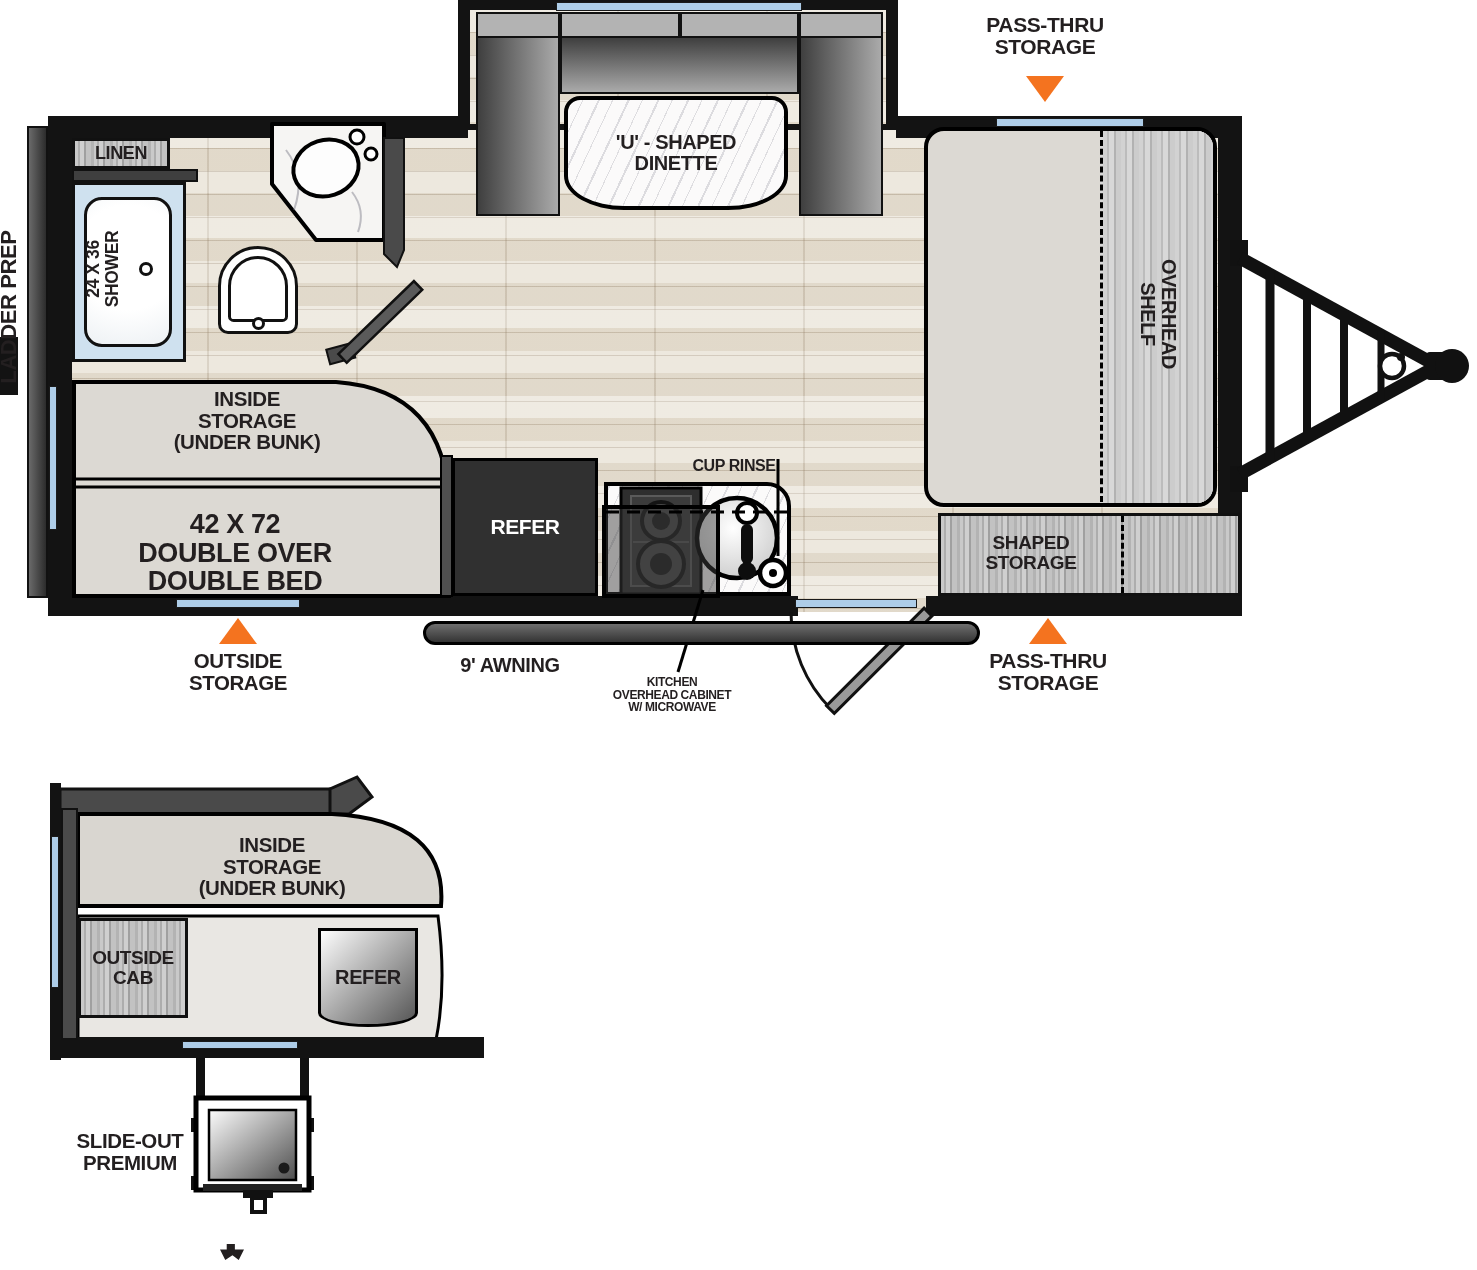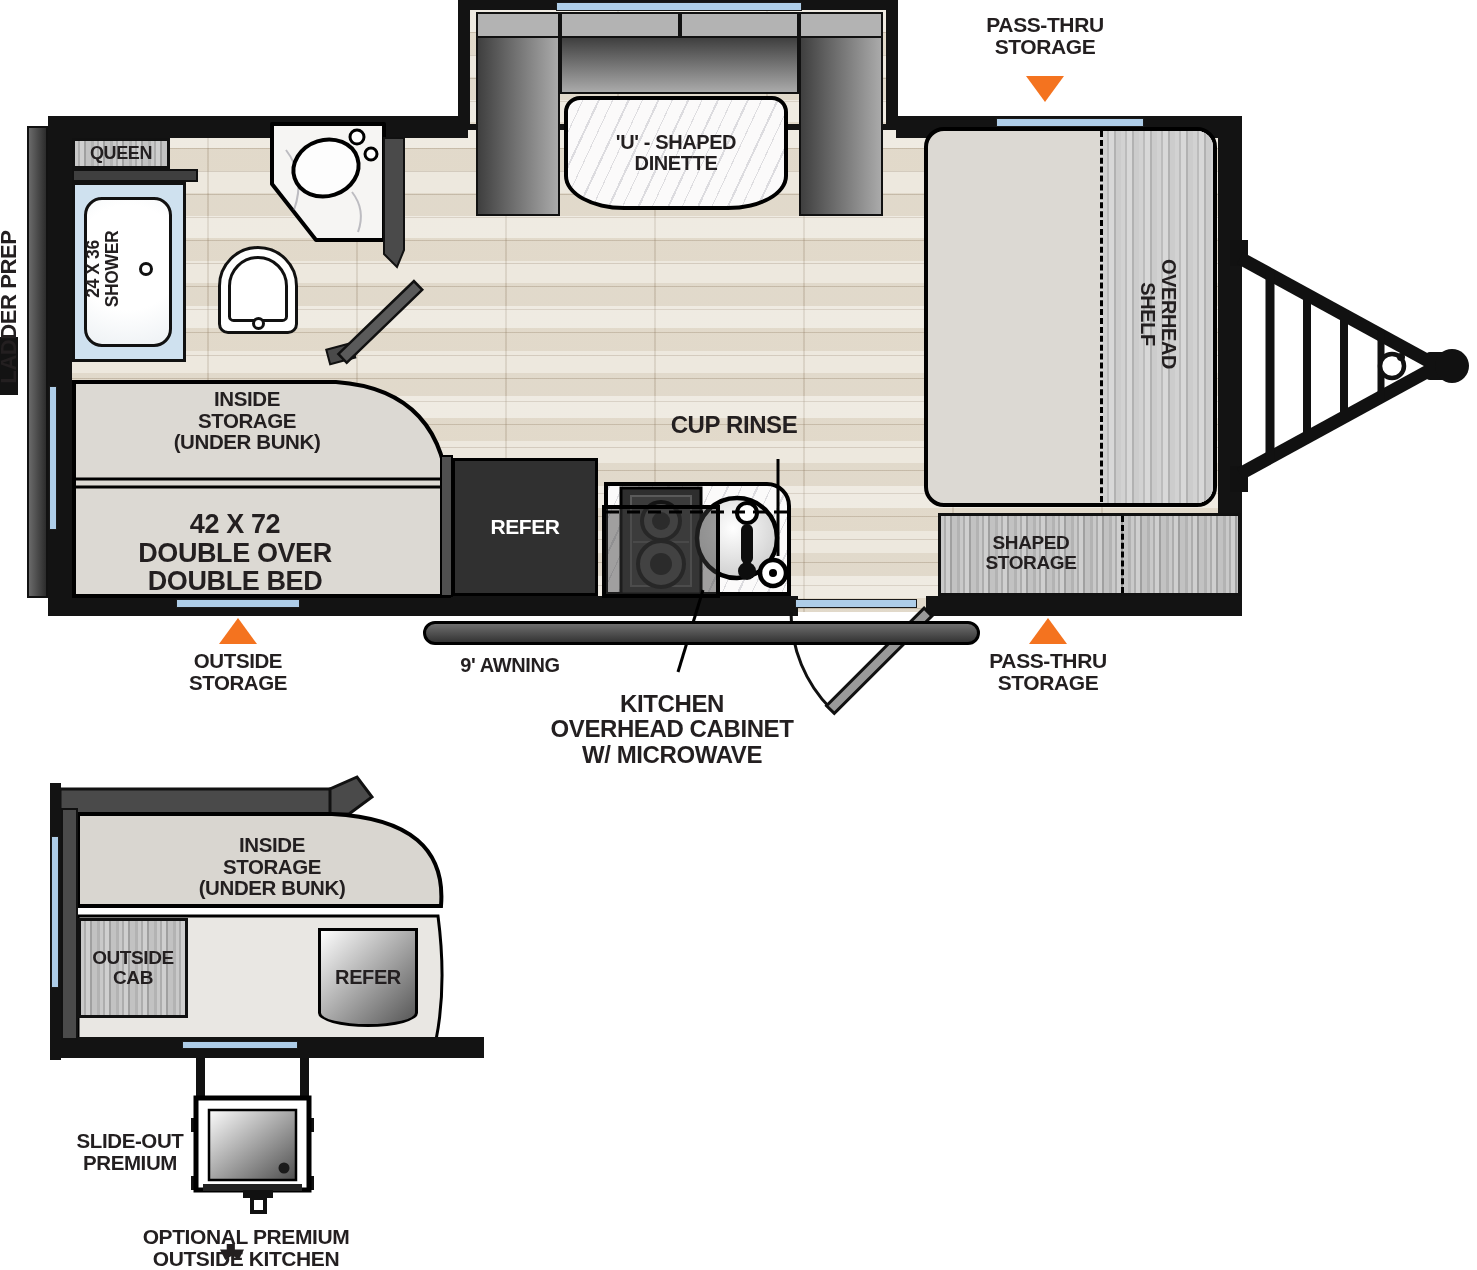--- a/index.html
+++ b/index.html
@@ -68,21 +68,21 @@
     <div class="lbl" style="position:static;font-size:20px;">'U' - SHAPED
 DINETTE</div>
   </div>
 
   <div class="abs" style="left:924px;top:127px;width:293px;height:380px;background:#dcd9d3;border:4px solid #000;border-radius:20px;overflow:hidden;z-index:3;">
     <div class="abs" style="left:172px;top:0;width:121px;height:380px;border-left:3px dashed #000;
                 background-color:#c9c9c9;background-image:repeating-linear-gradient(90deg,#d2d2d2 0 4px,#bcbcbc 4px 6px,#d8d8d8 6px 11px,#b2b2b2 11px 13px,#cccccc 13px 18px);"></div>
   </div>
 
   <div class="abs woodcab" style="left:72px;top:138px;width:98px;height:31px;z-index:3;display:flex;align-items:center;justify-content:center;">
-    <div class="lbl" style="position:static;font-size:18px;">QUEEN</div>
+    <div class="lbl" style="position:static;font-size:18px;">LINEN</div>
   </div>
   <div class="abs" style="left:72px;top:169px;width:126px;height:13px;background:#3f3f3f;border:2px solid #111;z-index:3;"></div>
   <div class="abs" style="left:72px;top:182px;width:114px;height:180px;background:#cfe1ef;border:3px solid #111;z-index:3;">
     <div class="abs" style="left:9px;top:12px;width:88px;height:150px;background:radial-gradient(circle at 50% 40%,#ffffff 55%,#edf1f4);border:3px solid #111;border-radius:18px;">
       <div class="abs" style="left:52px;top:62px;width:14px;height:14px;border:3px solid #111;border-radius:50%;background:#fff;"></div>
     </div>
   </div>
   <div class="abs" style="left:218px;top:246px;width:80px;height:88px;background:#fff;border:3px solid #111;border-radius:40px 40px 10px 10px;z-index:3;">
     <div class="abs" style="left:7px;top:7px;width:60px;height:66px;border:3px solid #111;border-radius:32px 32px 6px 6px;"></div>
     <div class="abs" style="left:31px;top:68px;width:13px;height:13px;border:3px solid #111;border-radius:50%;background:#fff;"></div>
@@ -223,34 +223,32 @@
   <div class="lbl" style="left:1076px;top:291px;width:160px;height:46px;transform:rotate(90deg);font-size:20px;">OVERHEAD
 SHELF</div>
   <div class="lbl" style="left:46px;top:247px;width:120px;height:44px;transform:rotate(-90deg);font-size:17.5px;">24 X 36
 SHOWER</div>
   <div class="lbl" style="left:97px;top:388px;width:300px;font-size:20.5px;">INSIDE
 STORAGE
 (UNDER BUNK)</div>
   <div class="lbl" style="left:85px;top:510px;width:300px;font-size:27px;">42 X 72
 DOUBLE OVER
 DOUBLE BED</div>
-  <div class="lbl" style="left:664px;top:412px;width:140px;font-size:24px;">CUP RINSE</div>
-  <div class="lbl" style="left:532px;top:676px;width:280px;font-size:24px;margin-top:15px;">KITCHEN
+  <div class="lbl" style="left:664px;top:458px;width:140px;font-size:16px;">CUP RINSE</div>
+  <div class="lbl" style="left:532px;top:676px;width:280px;font-size:12px;">KITCHEN
 OVERHEAD CABINET
 W/ MICROWAVE</div>
   <div class="lbl" style="left:445px;top:655px;width:130px;font-size:20px;">9' AWNING</div>
   <div class="lbl" style="left:138px;top:650px;width:200px;font-size:20.5px;">OUTSIDE
 STORAGE</div>
   <div class="lbl" style="left:948px;top:650px;width:200px;font-size:21px;">PASS-THRU
 STORAGE</div>
   <div class="lbl" style="left:936px;top:533px;width:190px;font-size:19px;">SHAPED
 STORAGE</div>
   <div class="lbl" style="left:122px;top:834px;width:300px;font-size:20.5px;">INSIDE
 STORAGE
 (UNDER BUNK)</div>
   <div class="lbl" style="left:30px;top:1130px;width:200px;font-size:20.5px;">SLIDE-OUT
 PREMIUM</div>
-  <div class="lbl" style="left:96px;top:1226px;width:300px;font-size:21px;">OPTIONAL PREMIUM
-OUTSIDE KITCHEN</div>
   <div class="abs" style="left:220px;top:1244px;width:24px;height:16px;background:#231f20;z-index:8;
               clip-path:polygon(0 35%,28% 35%,28% 0,62% 0,62% 35%,100% 35%,78% 100%,52% 70%,22% 100%);"></div>
 
 </div>
 
 </body></html>

